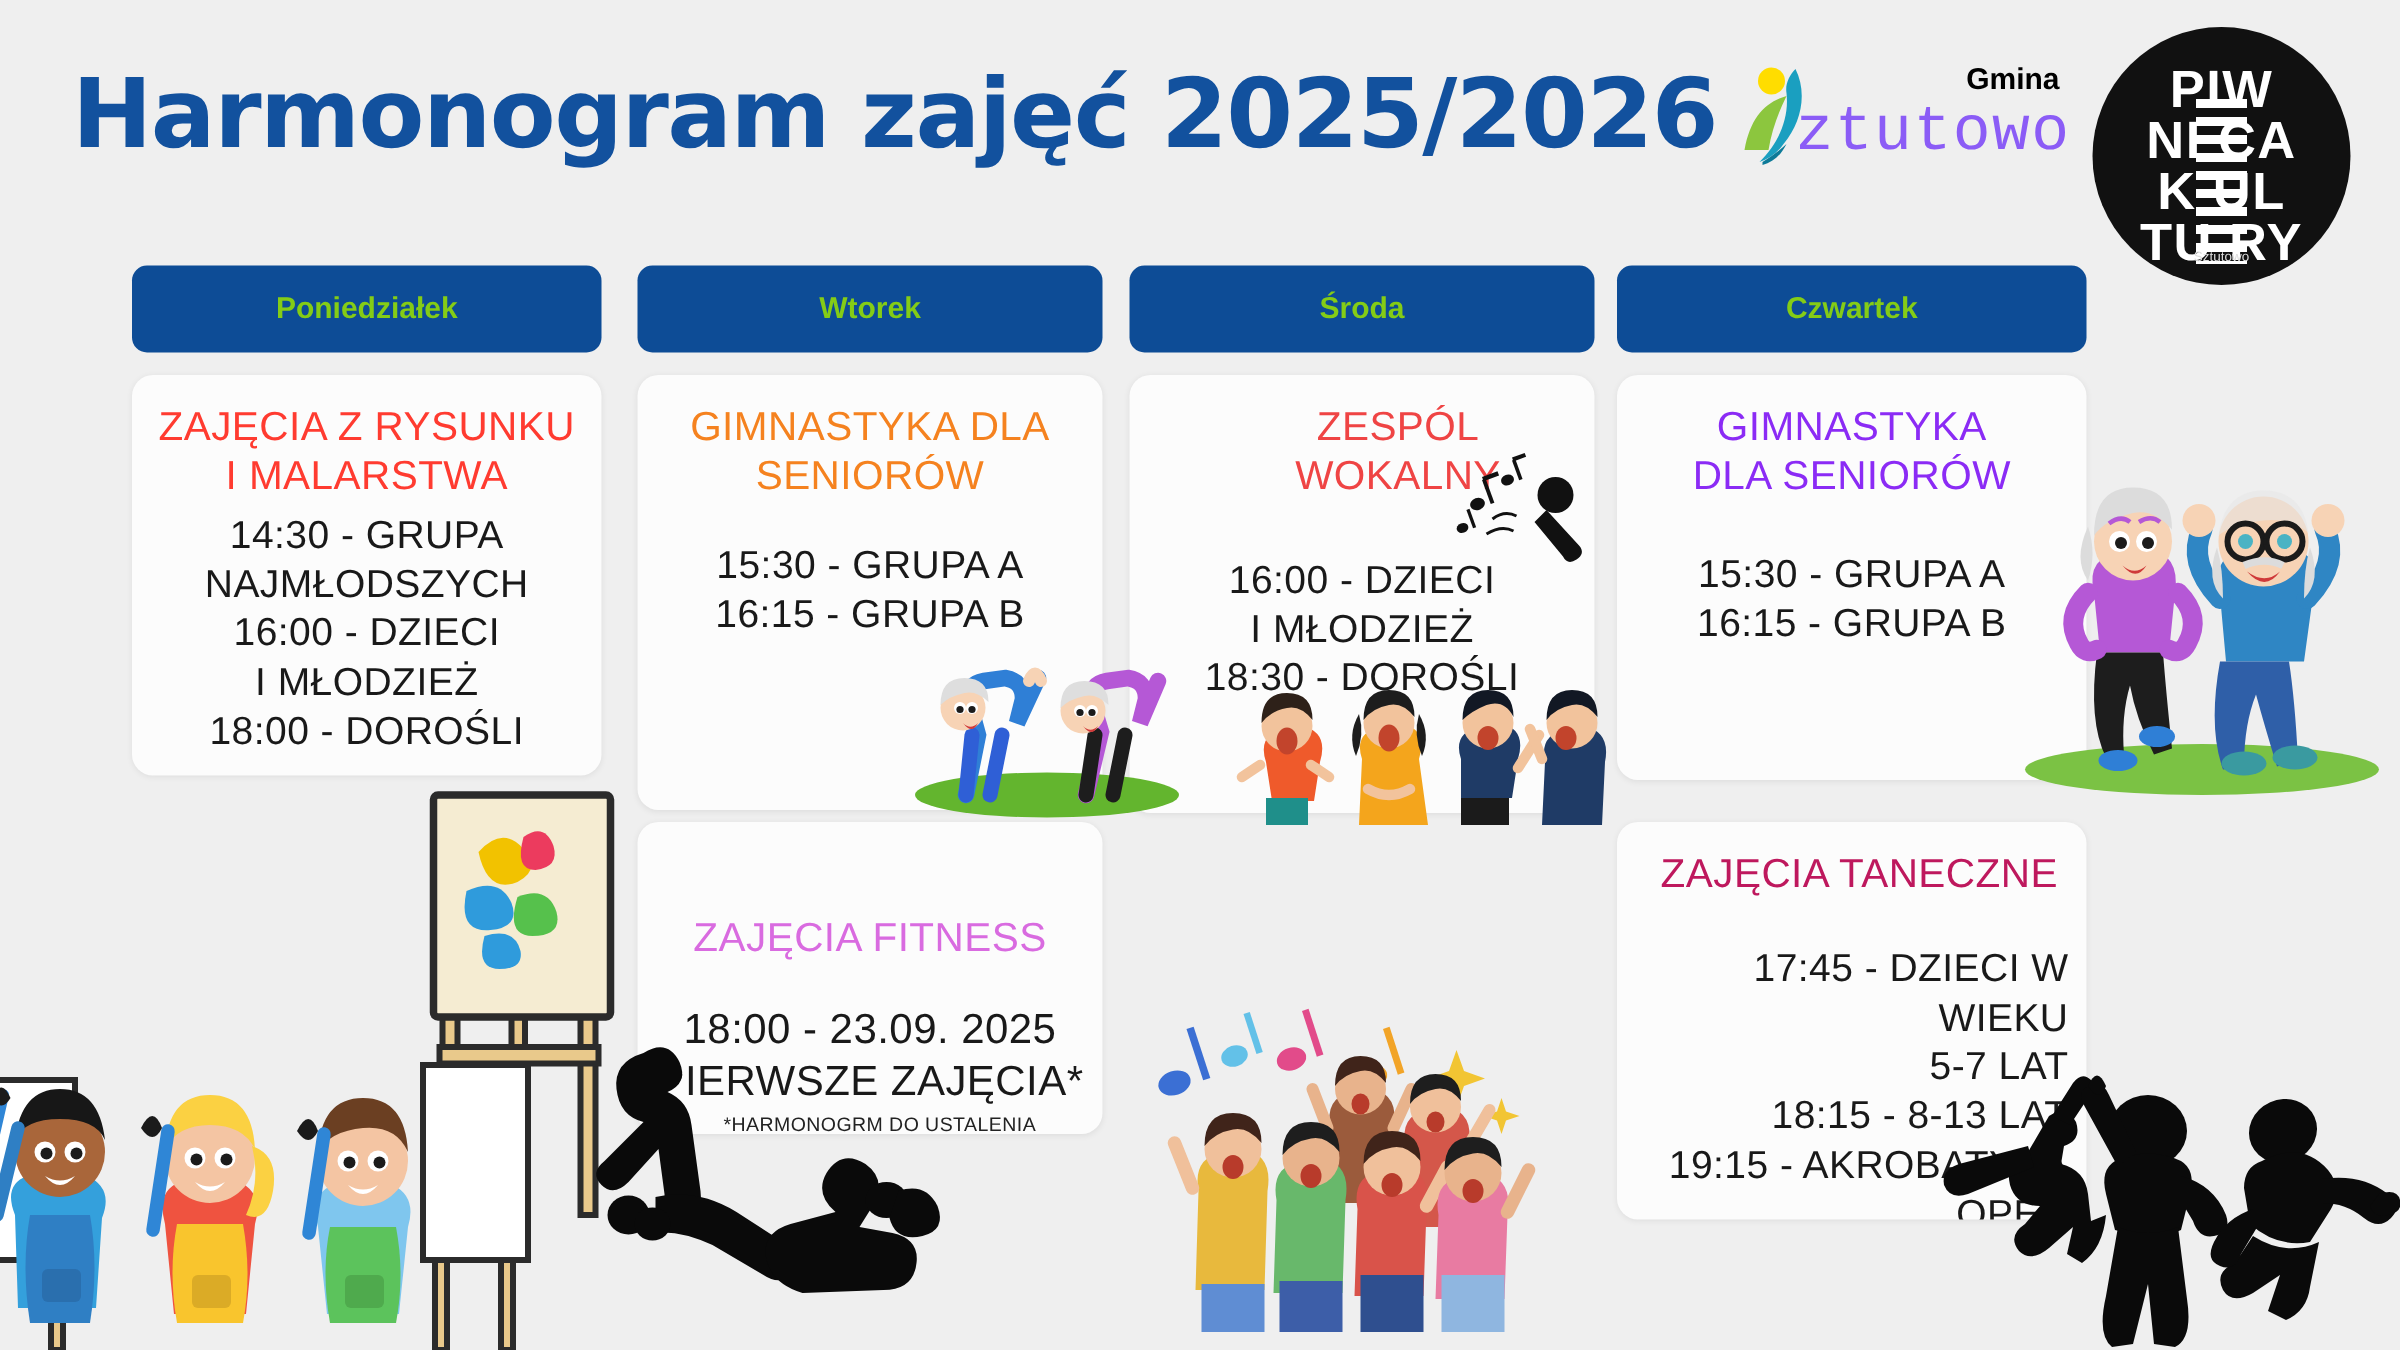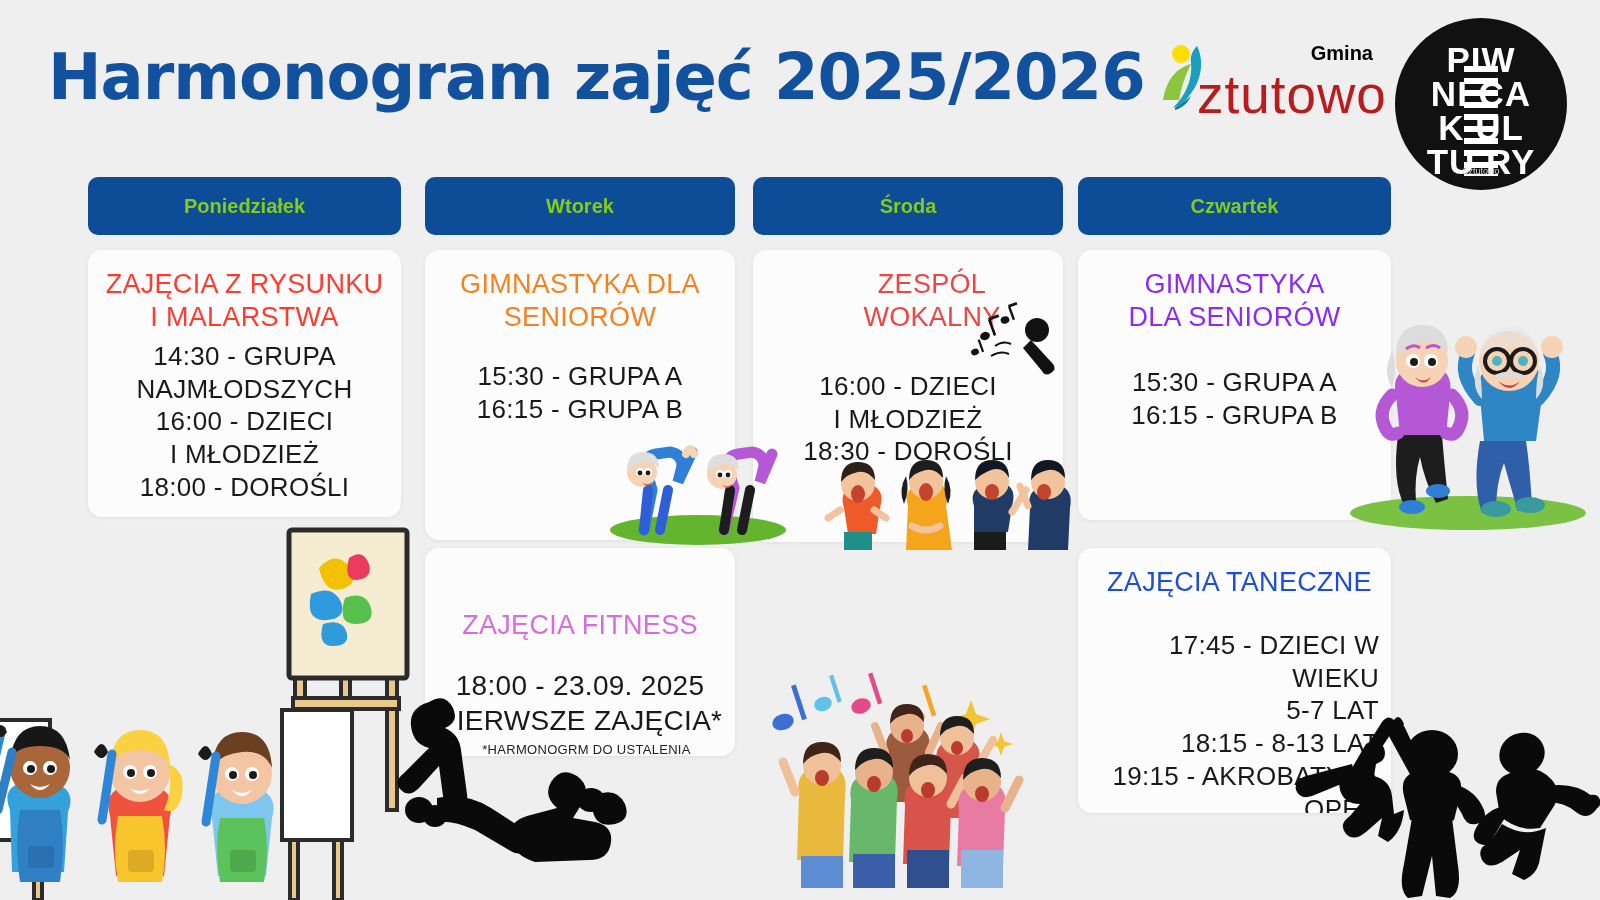--- a/index.html
+++ b/index.html
@@ -20,22 +20,22 @@
     font-family:"DejaVu Sans", sans-serif;
   }
   .logo-gmina { position:absolute; left:1155px; top:38px; width:220px; height:80px; }
   .logo-gmina .gmina-word {
     position:absolute; right:2px; top:4px;
     font-size:20px; color:#000000; font-weight:600;
     font-family:"Liberation Sans", sans-serif;
   }
   .logo-gmina .sztutowo-word {
     position:absolute; left:42px; top:26px;
-    font-size:53px; color:#b91c1c; font-weight:500; letter-spacing:1px;
-    font-family:Liberation Sans, sans-serif;
+    font-size:42px; color:#8b5cf6; font-weight:500; letter-spacing:1px;
+    font-family:Liberation Mono, monospace;
   }
   .logo-circle {
     position:absolute; left:1395px; top:18px;
     width:172px; height:172px; border-radius:50%;
     background:#111; color:#fff;
   }
   .logo-circle .lrow {
     position:absolute; left:0; width:100%; text-align:center;
     font-weight:bold; font-size:35px; letter-spacing:1px;
     font-family:"Liberation Sans", sans-serif;
@@ -143,21 +143,21 @@
     <div class="card-lines" style="padding-top:32px;">15:30 - GRUPA A<br>16:15 - GRUPA B</div>
   </div>
 
   <div class="card" style="left:425px; top:548px; width:310px; height:208px;">
     <div class="card-h" style="color: rgb(217, 107, 224); margin-top: 43px;">ZAJĘCIA FITNESS</div>
     <div class="card-lines" style="padding-top:26px; font-size:28px;">18:00 -  23.09. 2025<br>PIERWSZE ZAJĘCIA*</div>
     <div class="card-note">*HARMONOGRM DO USTALENIA</div>
   </div>
 
   <div class="card" style="left:1078px; top:548px; width:313px; height:265px;">
-    <div class="card-h" style="color: #1d4ed8; padding-left: 20px;">ZAJĘCIA TANECZNE</div>
+    <div class="card-h" style="color: #be185d; padding-left: 20px;">ZAJĘCIA TANECZNE</div>
     <div class="card-lines leftal" style="padding-top:30px;">17:45 - DZIECI W WIEKU<br>5-7 LAT<br>18:15 - 8-13 LAT<br>19:15 - AKROBATYKA<br>OPEN</div>
   </div>
 
   <div class="ill" style="left:275px; top:520px;">
     <svg width="150" height="300" viewBox="0 0 150 300">
       <g stroke="#2b2b2b" stroke-width="4" fill="#e9c98b">
         <rect x="20" y="120" width="10" height="170"></rect>
         <rect x="112" y="120" width="10" height="170"></rect>
         <rect x="66" y="150" width="9" height="140"></rect>
         <rect x="18" y="178" width="106" height="11"></rect>

